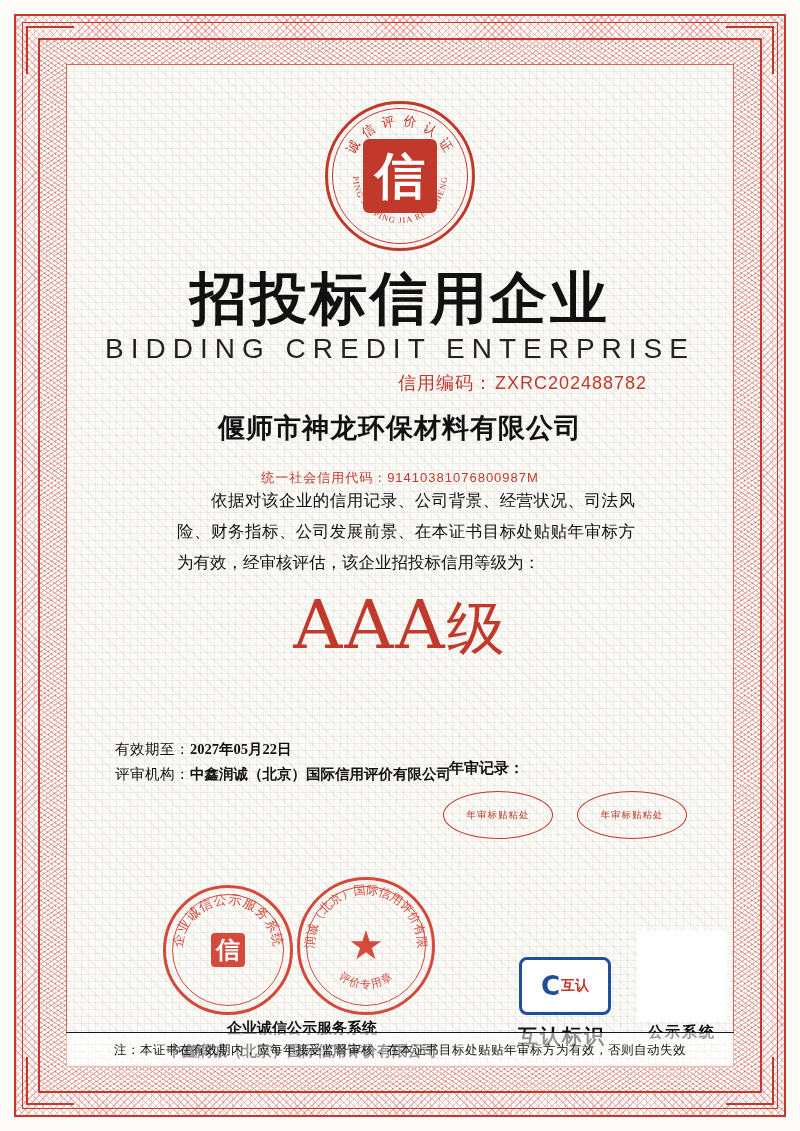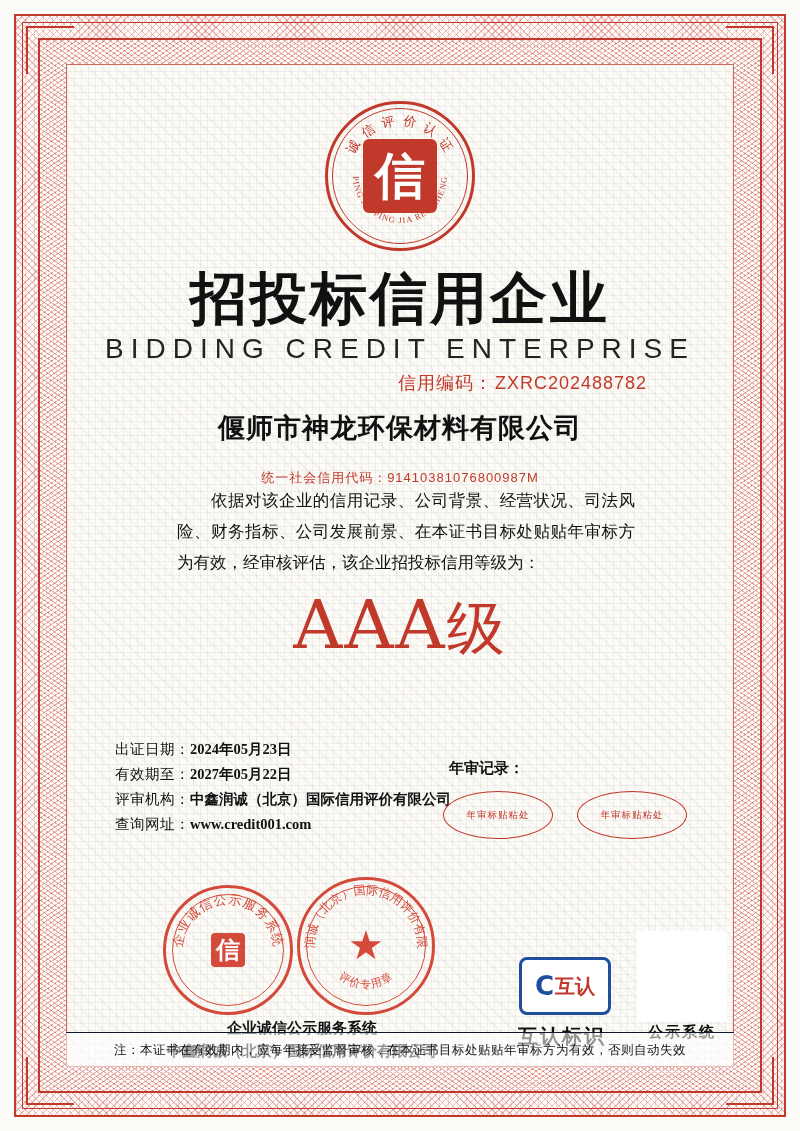--- a/index.html
+++ b/index.html
@@ -327,21 +327,21 @@
   .mutual-logo .g1 {
     font-family: "DejaVu Sans", sans-serif;
     font-weight: bold;
     font-size: 26px;
     color: #1f4e9c;
     letter-spacing: -2px;
   }
   .mutual-logo .g2 {
     font-family: "DejaVu Sans", sans-serif;
     font-weight: bold;
-    font-size: 20px;
+    font-size: 14px;
     color: #c0392b;
     margin-left: 3px;
   }
   .caption-mutual {
     position: absolute;
     left: 430px; top: 958px;
     width: 130px;
     text-align: center;
     font-family: "DejaVu Sans", sans-serif;
     font-size: 20px;
@@ -436,30 +436,24 @@
     </div>
 
     <div class="body-text">依据对该企业的信用记录、公司背景、经营状况、司法风险、财务指标、公司发展前景、在本证书目标处贴贴年审标方为有效，经审核评估，该企业招投标信用等级为：</div>
 
     <div class="grade">
       <span>AAA</span><span class="cn">级</span>
     </div>
 
     <div class="meta">
       <div class="row">
-        <span class="k">出证日期：</span><span class="v serif">2024年05月23日</span>
-      </div>
-      <div class="row">
         <span class="k">有效期至：</span><span class="v serif">2027年05月22日</span>
       </div>
       <div class="row">
         <span class="k">评审机构：</span><span class="v">中鑫润诚（北京）国际信用评价有限公司</span>
-      </div>
-      <div class="row">
-        <span class="k">查询网址：</span><span class="v serif">www.credit001.com</span>
       </div>
     </div>
 
     <div class="annual">年审记录：</div>
     <div class="annual-slots">
       <div class="slot">年审标贴粘处</div>
       <div class="slot">年审标贴粘处</div>
     </div>
 
     <div class="seal seal-1">

